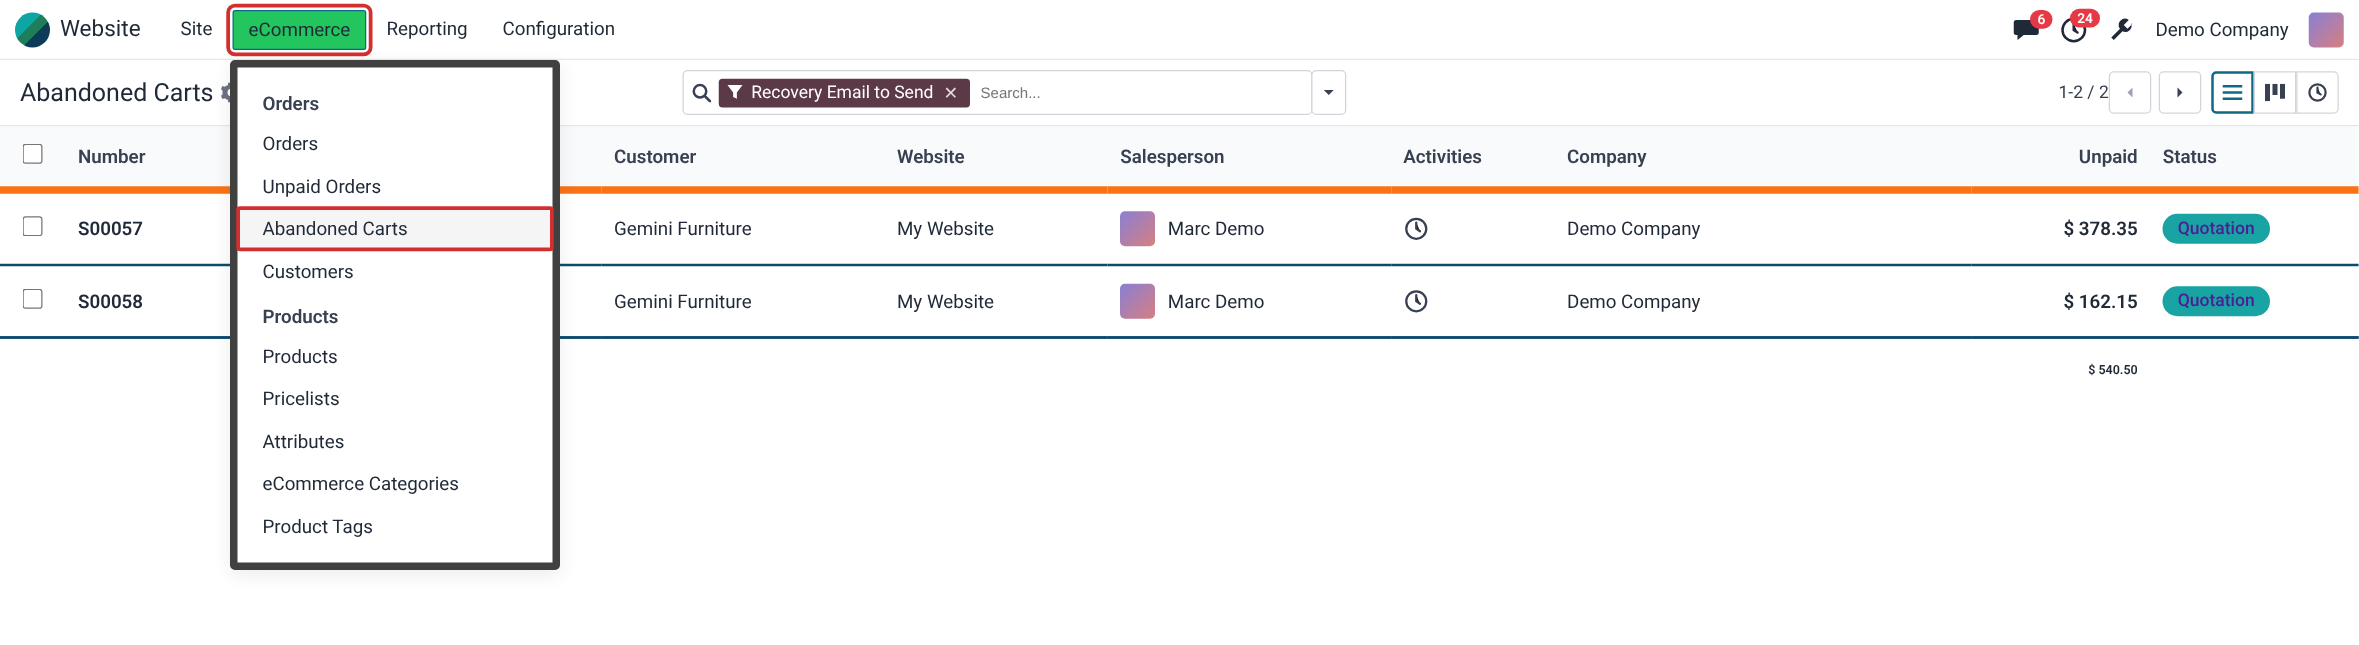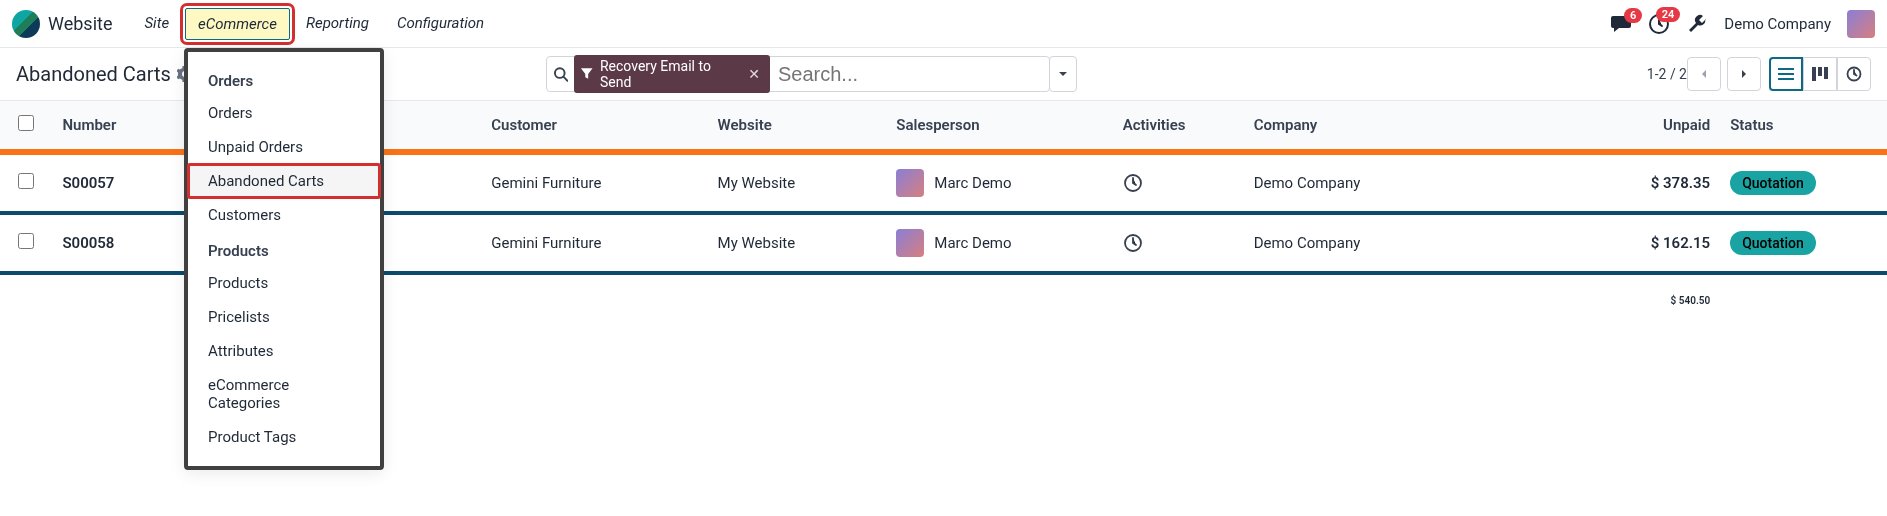--- a/index.html
+++ b/index.html
@@ -3,70 +3,70 @@
 <meta charset="utf-8">
 <style>
   * { box-sizing: border-box; margin: 0; padding: 0; }
   body { font-family: -apple-system, BlinkMacSystemFont, "Segoe UI", Roboto, sans-serif; font-size: 14px; color: #1f2937; background: #fff; width: 1887px; }
   
   
   .topnav { height: 48px; display: flex; align-items: center; padding: 0 12px; border-bottom: 1px solid #e5e7eb; }
   .logo { width: 28px; height: 28px; border-radius: 50%; margin-right: 8px; background: linear-gradient(135deg, #0ea5a3 40%, #1e7e5a 40% 60%, #0e3a5a 60%); }
   .appname { font-size: 18px; font-weight: 400; margin-right: 20px; }
   .menu { display: flex; gap: 4px; }
-  .menu-item { padding: 6px 12px; cursor: pointer; border-radius: 3px; font-size: 15px; font-style: italic; }
-  .menu-item.active { background: #fef9c3; border: 1px solid #0d6986; }
+  .menu-item { padding: 6px 12px; cursor: pointer; border-radius: 3px; font-size: 15px; }
+  .menu-item.active { background: #22c55e; border: 1px solid #0d6986; }
   .highlight-red { outline: 3px solid #d32f2f; outline-offset: 2px; border-radius: 2px; }
   .topnav-right { margin-left: auto; display: flex; align-items: center; gap: 16px; }
   .icon-badge { position: relative; display: flex; align-items: center; }
   .badge { position: absolute; top: -6px; right: -10px; background: #e63946; color: #fff; font-size: 11px; font-weight: 600; border-radius: 10px; padding: 1px 6px; }
   .avatar-sq { width: 28px; height: 28px; border-radius: 4px; background: linear-gradient(135deg,#8a7fd6,#d67f7f); display:inline-flex; align-items:center; justify-content:center; color:#fff; font-size:12px; font-weight:600; }
 
   
   .controlbar { height: 52px; display: flex; align-items: center; padding: 0 16px; position: relative; }
   .page-title { font-size: 20px; font-weight: 400; }
   .gear-mini { margin-left: 6px; color: #6b7280; }
   .searchbox { position: absolute; left: 546px; display: flex; align-items: center; border: 1px solid #d1d5db; border-radius: 4px; height: 36px; width: 504px; padding: 0 6px; background:#fff; }
   .filter-chip { display: flex; align-items: center; gap: 6px; background: #5b3946; color: #fff; border-radius: 3px; padding: 3px 8px 3px 6px; font-size: 14px; margin-left: 6px; }
   .filter-chip .x { cursor: pointer; color: #e5d9dc; padding: 0 2px; }
-  .search-input { border: none; outline: none; flex: 1; margin-left: 8px; font-size: 20px; color:#6b7280; background:transparent; }
+  .search-input { border: none; outline: none; flex: 1; margin-left: 8px; font-size: 12px; color:#6b7280; background:transparent; }
   .search-caret { width: 28px; height: 36px; border: 1px solid #d1d5db; border-radius: 4px; display:flex; align-items:center; justify-content:center; margin-left: -1px; background:#fff; cursor:pointer; }
   .ctrl-right { margin-left: auto; display: flex; align-items: center; }
   .pager-text { font-size: 14px; color:#374151; }
   .icon-btn { width: 34px; height: 34px; display:flex; align-items:center; justify-content:center; border:1px solid #d1d5db; border-radius:4px; cursor:pointer; color:#374151; background:#fff; }
   .view-switch { display:flex; }
   .view-switch .icon-btn { border-radius:0; }
   .view-switch .icon-btn:first-child { border-radius:4px 0 0 4px; }
   .view-switch .icon-btn:last-child { border-radius:0 4px 4px 0; }
   .view-switch .icon-btn.active { border:2px solid #0d6986; color:#0d6986; }
 
   
-  .dropdown { position: absolute; top: 48px; left: 184px; width: 200px; background: #fff; border: 4px solid #404040; border-radius: 4px; box-shadow: 0 4px 16px rgba(0,0,0,0.08); padding: 10px 0 12px; z-index: 20; }
+  .dropdown { position: absolute; top: 48px; left: 184px; width: 264px; background: #fff; border: 6px solid #404040; border-radius: 4px; box-shadow: 0 4px 16px rgba(0,0,0,0.08); padding: 10px 0 12px; z-index: 20; }
   .dropdown .group-label { font-weight: 600; color:#374151; padding: 10px 20px 6px; font-size: 15px; }
   .dropdown .dd-item { padding: 8px 20px 8px 20px; font-size: 15px; cursor: pointer; }
   .dropdown .dd-item.hl { background:#f5f5f5; }
   .dropdown .dd-item.boxed { outline: 3px solid #d32f2f; outline-offset: -2px; border-radius:2px; }
 
   
   .tablewrap { width: 100%; }
   table { width: 100%; border-collapse: collapse; }
   thead th { text-align: left; font-weight: 600; font-size: 15px; color:#374151; padding: 14px 10px; background:#f9fafb; border-top:1px solid #e5e7eb; border-bottom:6px solid #f97316; }
-  tbody td { padding: 14px 10px; border-bottom:4px solid #0c4a6e; font-size: 15px; vertical-align: middle; }
+  tbody td { padding: 14px 10px; border-bottom:2px solid #0c4a6e; font-size: 15px; vertical-align: middle; }
   .chk { width:44px; text-align:center; }
   .chk input { width:16px; height:16px; }
   .col-number { width: 150px; }
   .col-date { width: 210px; }
   .col-customer { width: 190px; }
   .col-website { width: 150px; }
   .col-sales { width: 190px; }
   .col-act { width: 110px; text-align:left; }
   .col-company { width: 280px; }
   .col-total { width: 120px; text-align:right; font-weight:600; }
   .col-status { width: 140px; }
-  .status-pill { display:inline-block; background:#1aa3a3; color:#000000; padding:4px 12px; border-radius:14px; font-size:14px; font-weight:500; }
+  .status-pill { display:inline-block; background:#1aa3a3; color:#4c1d95; padding:4px 12px; border-radius:14px; font-size:14px; font-weight:500; }
   .sales-cell { display:flex; align-items:center; gap:10px; }
   .avatar-mini { width:28px; height:28px; border-radius:4px; background:linear-gradient(135deg,#8a7fd6,#d67f7f); }
   tfoot td { padding: 20px 10px; font-weight:600; font-size: 10px; }
   tfoot .col-total { }
 
   svg { display:block; }
 </style>
 </head>
 <body>
 

